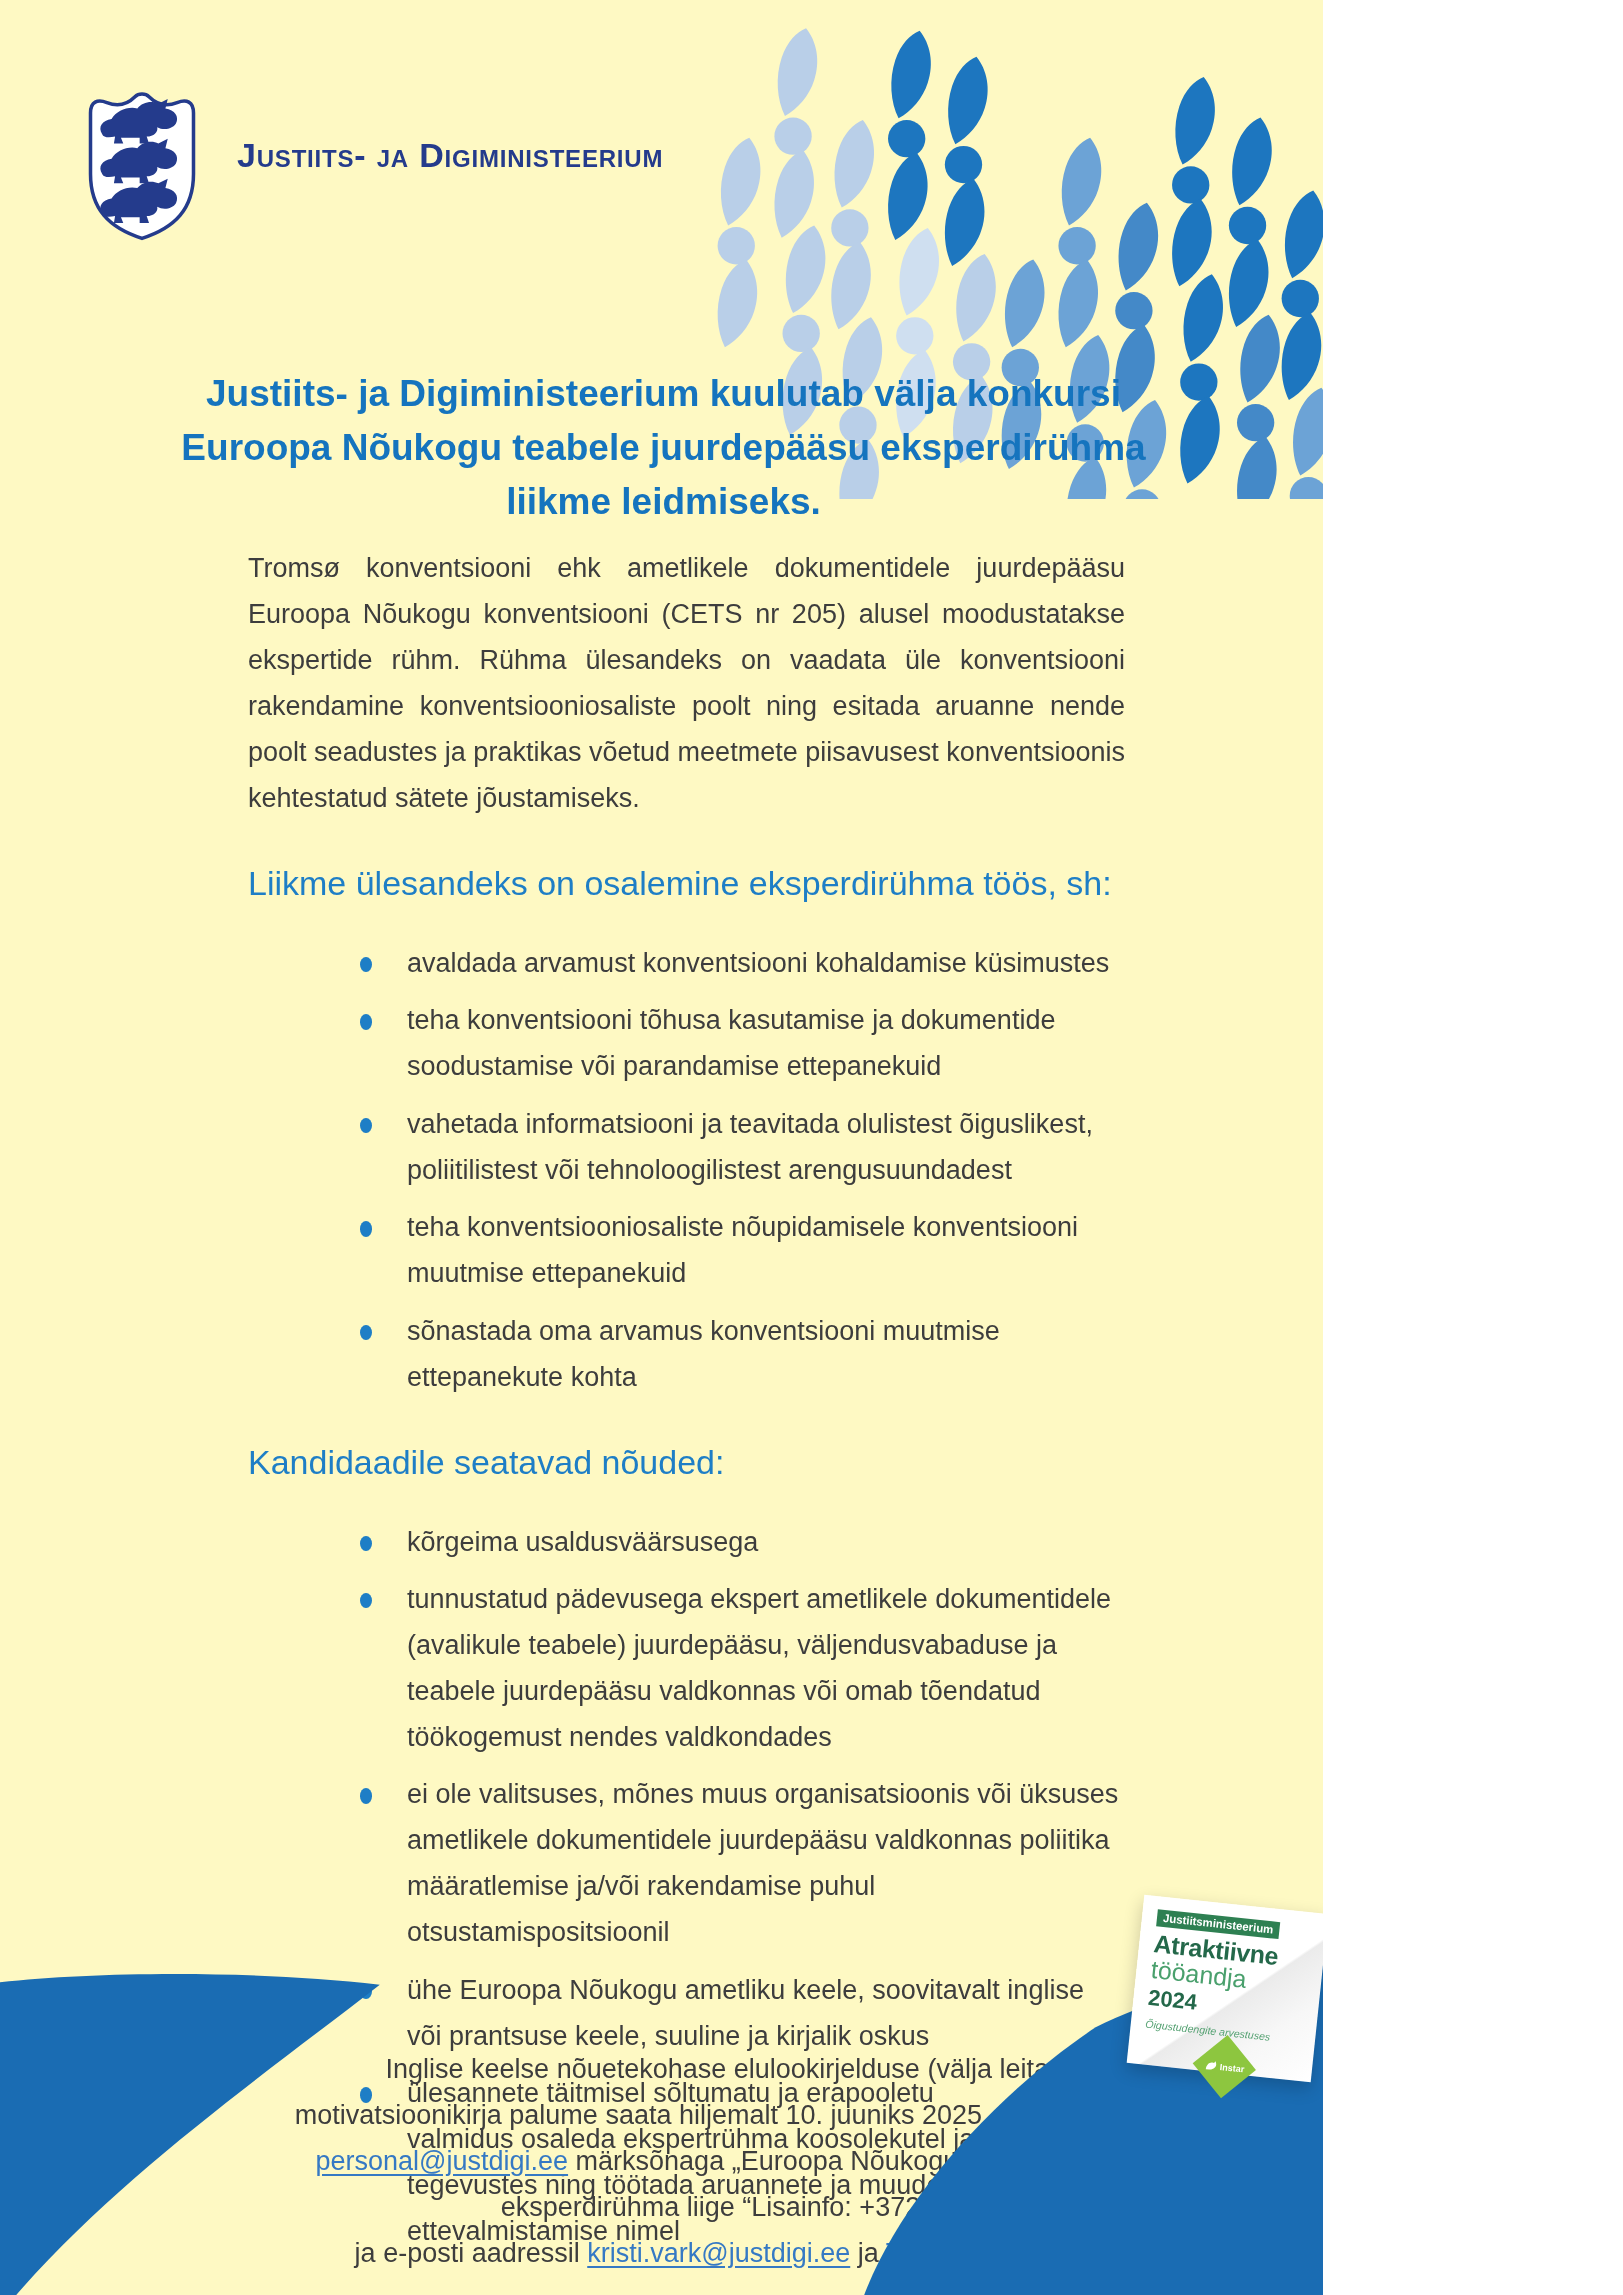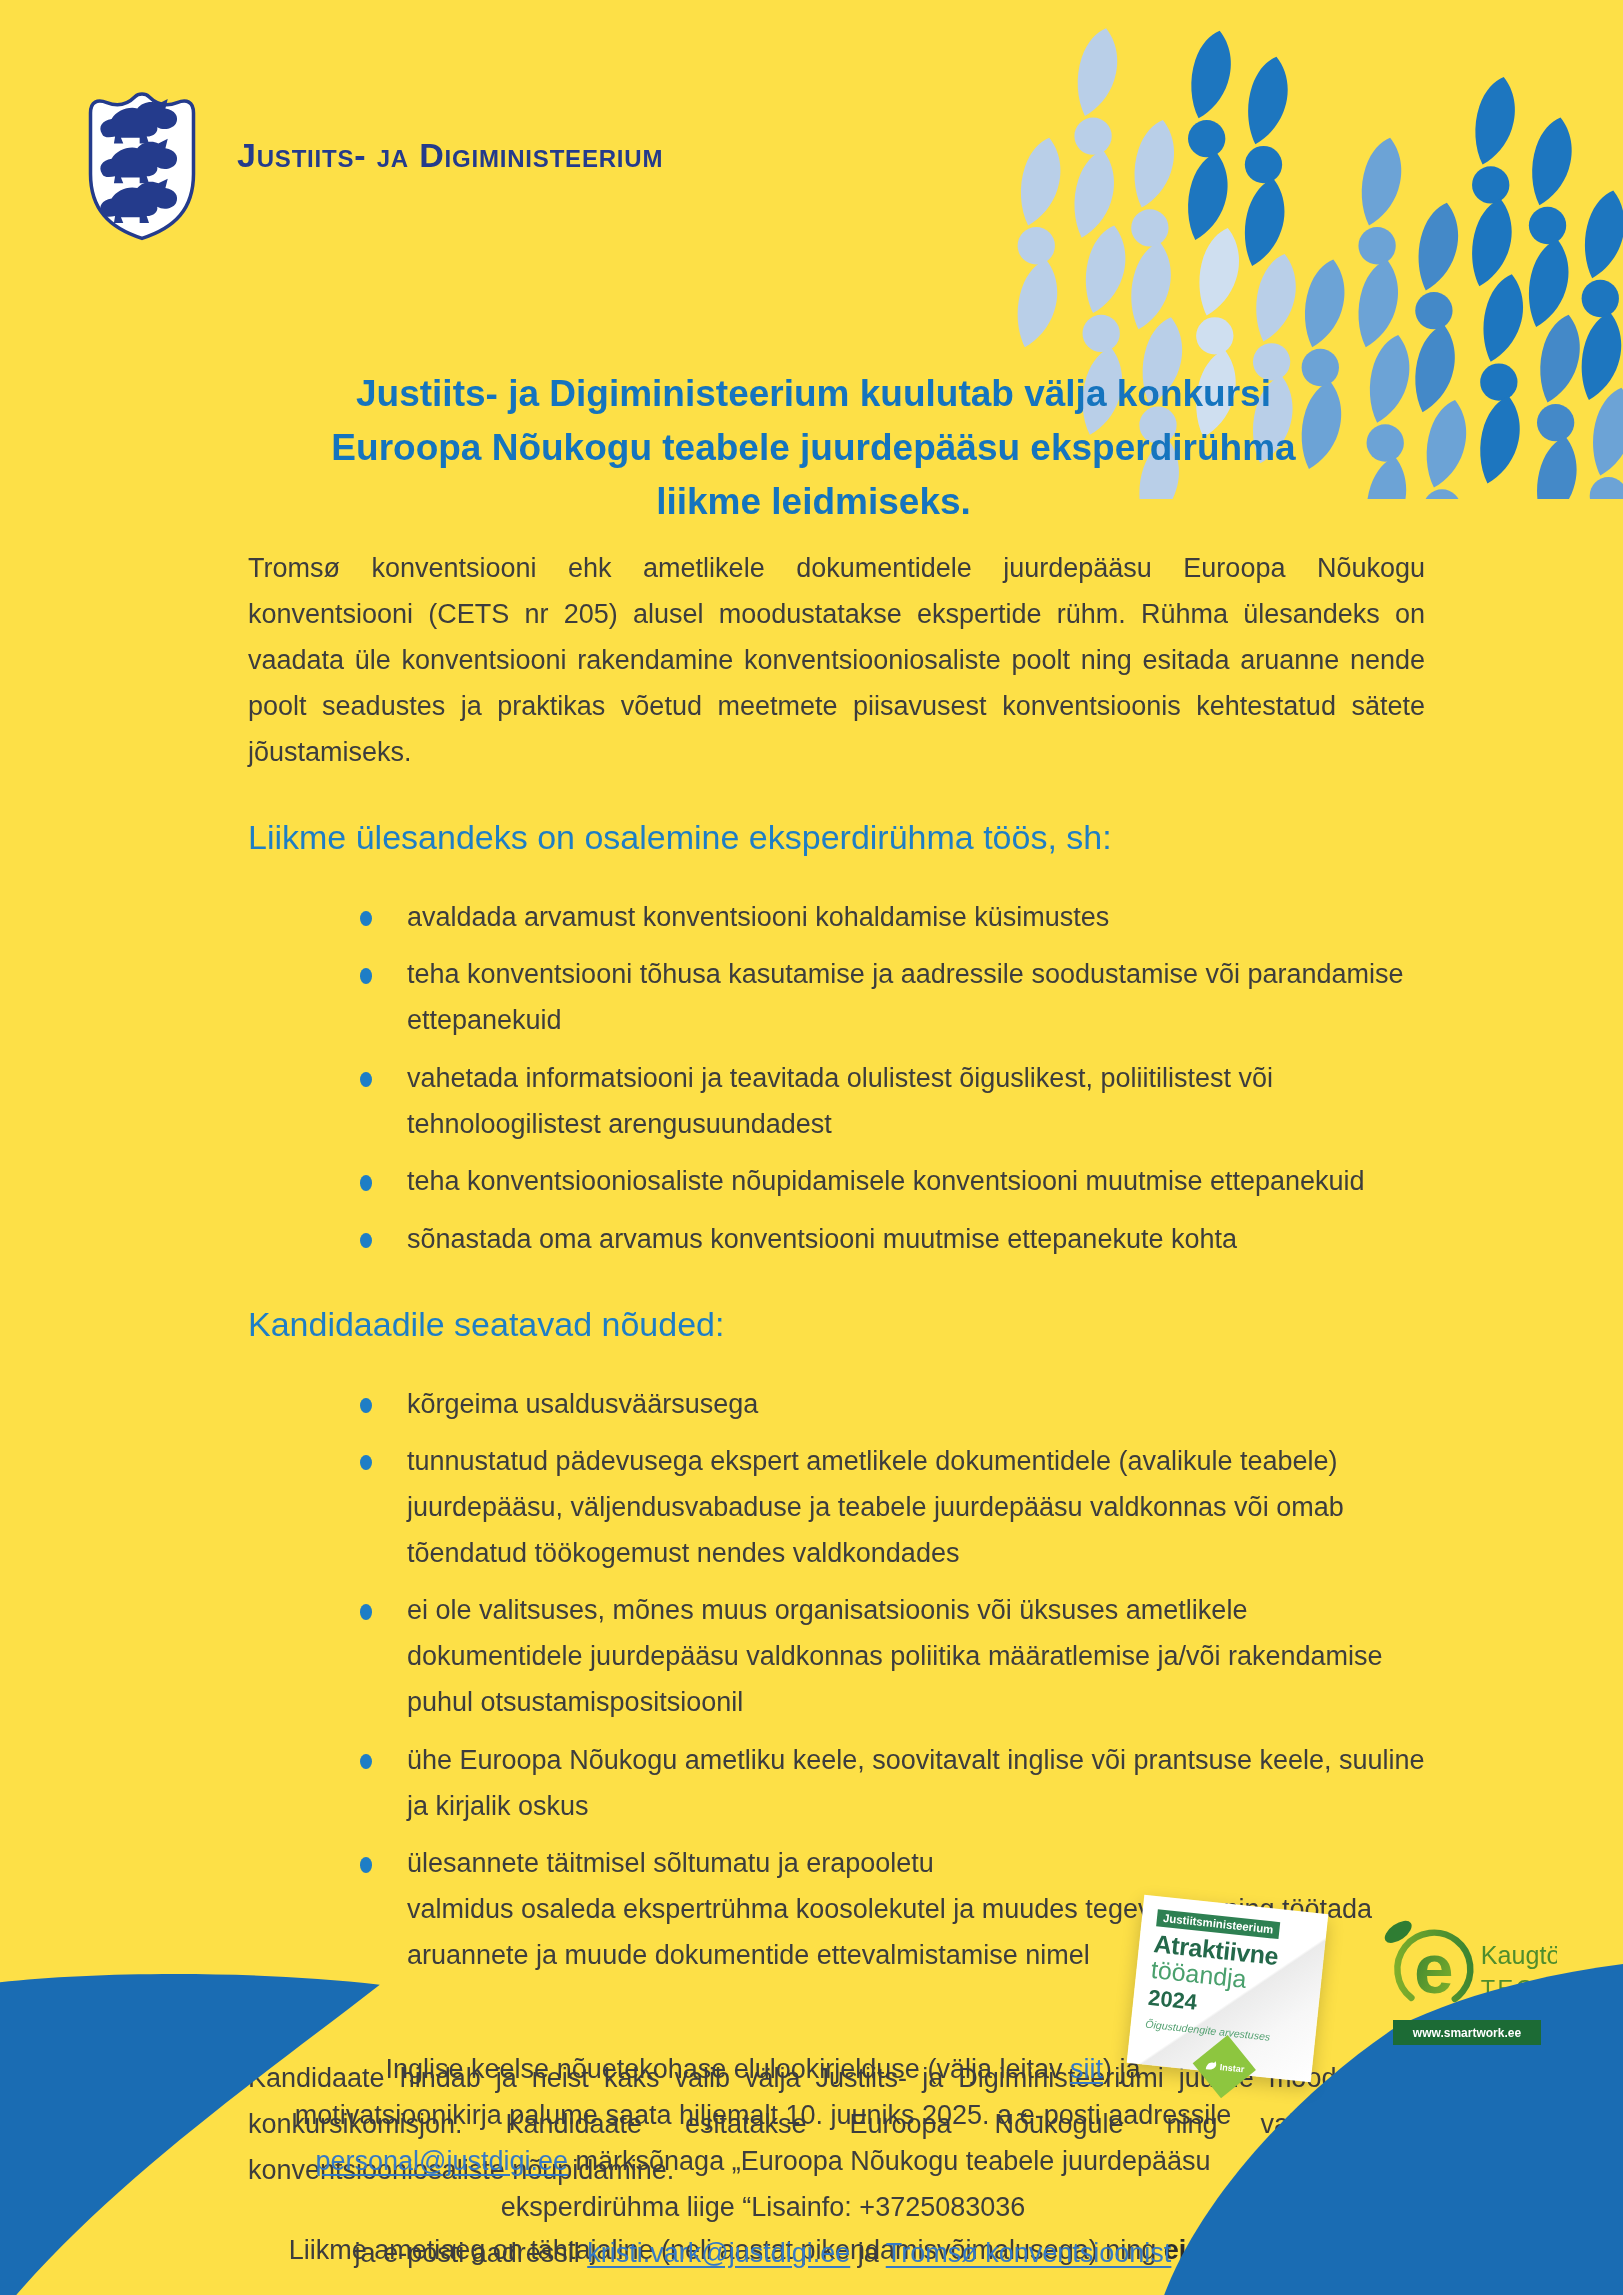--- a/index.html
+++ b/index.html
@@ -1,17 +1,17 @@
 <!DOCTYPE html>
 <html style="font-size:13px"><head>
 <meta charset="utf-8">
 <style>
   html,body{margin:0;padding:0;}
   body{width:1623px;height:2295px;background:#ffffff;font-family:"Liberation Sans",sans-serif;}
-  .page{position:relative;width:1623px;height:2295px;overflow:hidden;background:#fde047;}
+  .page{position:relative;width:1323px;height:2295px;overflow:hidden;background:#fef9c3;}
 
   
   .coat-of-arms{position:absolute;left:81px;top:85px;width:122px;height:158px;}
   .ministry-name{position:absolute;left:237px;top:136px;font-variant:small-caps;font-weight:700;
     font-size:34px;color:#243b8c;letter-spacing:0.8px;}
 
   
   .pattern{position:absolute;right:0;top:12px;width:633px;height:487px;z-index:0;}
 
   
@@ -118,21 +118,21 @@
     <div>liikme leidmiseks.</div>
   </div>
 
   <div class="doc">
 
     <p class="justify">Tromsø konventsiooni ehk ametlikele dokumentidele juurdepääsu Euroopa Nõukogu konventsiooni (CETS nr 205) alusel moodustatakse ekspertide rühm. Rühma ülesandeks on vaadata üle konventsiooni rakendamine konventsiooniosaliste poolt ning esitada aruanne nende poolt seadustes ja praktikas võetud meetmete piisavusest konventsioonis kehtestatud sätete jõustamiseks.</p>
 
     <h2>Liikme ülesandeks on osalemine eksperdirühma töös, sh:</h2>
     <ul>
       <li><span class="dot"></span><span>avaldada arvamust konventsiooni kohaldamise küsimustes</span></li>
-      <li><span class="dot"></span><span>teha konventsiooni tõhusa kasutamise ja aadressile soodustamise või parandamise ettepanekuid</span></li>
+      <li><span class="dot"></span><span>teha konventsiooni tõhusa kasutamise ja dokumentide soodustamise või parandamise ettepanekuid</span></li>
       <li><span class="dot"></span><span>vahetada informatsiooni ja teavitada olulistest õiguslikest, poliitilistest või tehnoloogilistest arengusuundadest</span></li>
       <li><span class="dot"></span><span>teha konventsiooniosaliste nõupidamisele konventsiooni muutmise ettepanekuid</span></li>
       <li><span class="dot"></span><span>sõnastada oma arvamus konventsiooni muutmise ettepanekute kohta</span></li>
     </ul>
 
     <h2>Kandidaadile seatavad nõuded:</h2>
     <ul>
       <li><span class="dot"></span><span>kõrgeima usaldusväärsusega</span></li>
       <li><span class="dot"></span><span>tunnustatud pädevusega ekspert ametlikele dokumentidele (avalikule teabele) juurdepääsu, väljendusvabaduse ja teabele juurdepääsu valdkonnas või omab tõendatud töökogemust nendes valdkondades</span></li>
       <li><span class="dot"></span><span>ei ole valitsuses, mõnes muus organisatsioonis või üksuses ametlikele dokumentidele juurdepääsu valdkonnas poliitika määratlemise ja/või rakendamise puhul otsustamispositsioonil</span></li>

